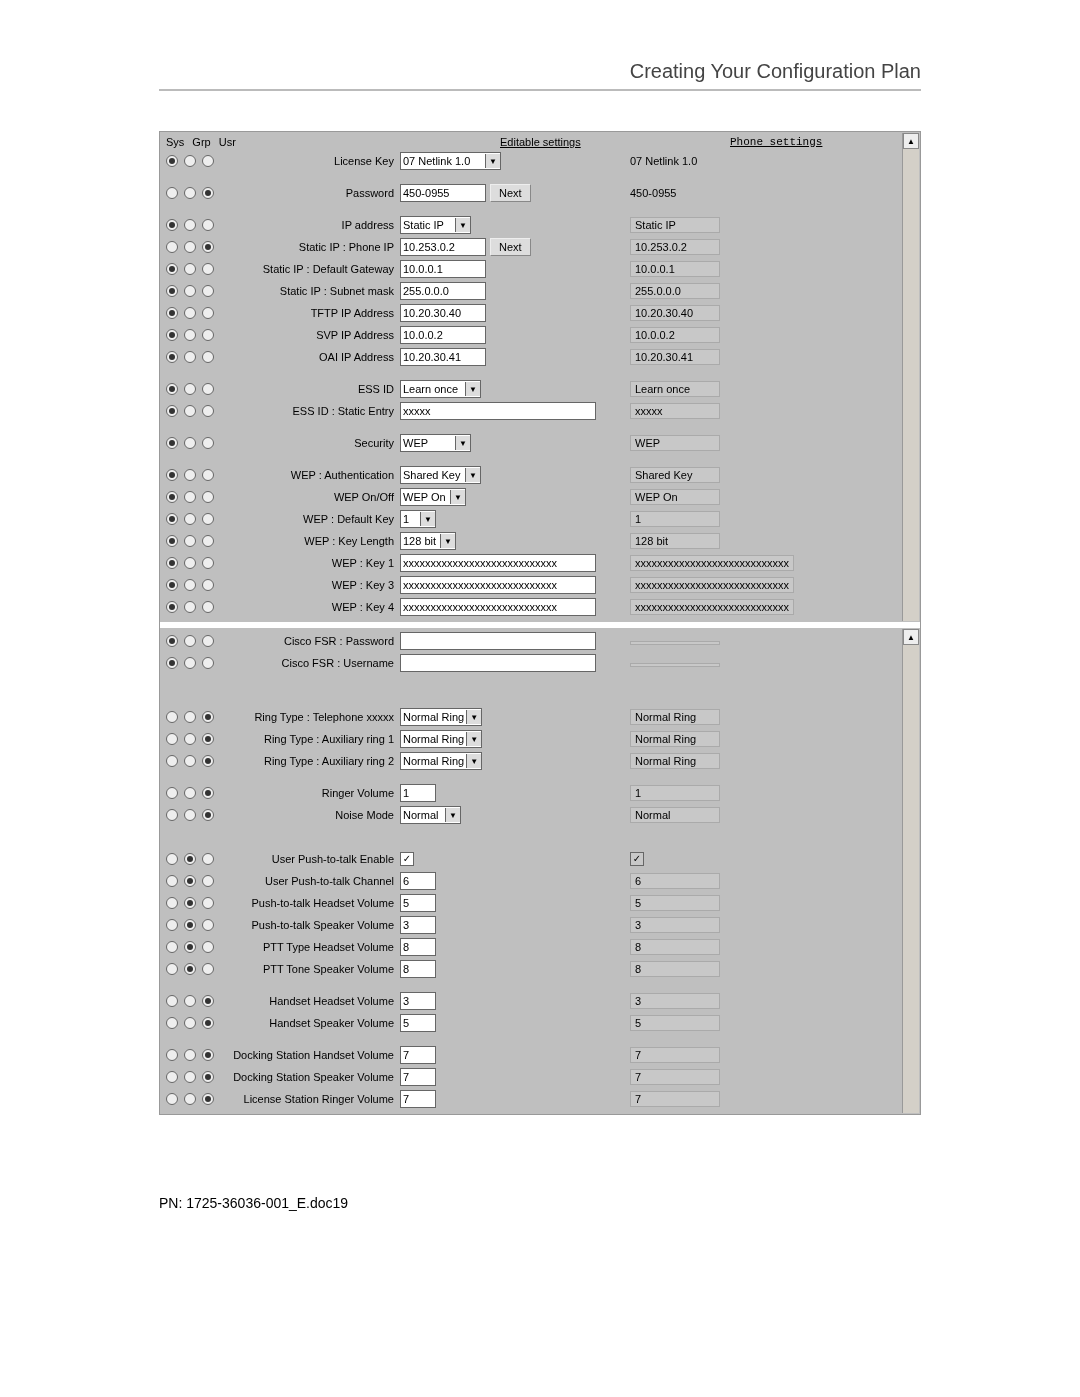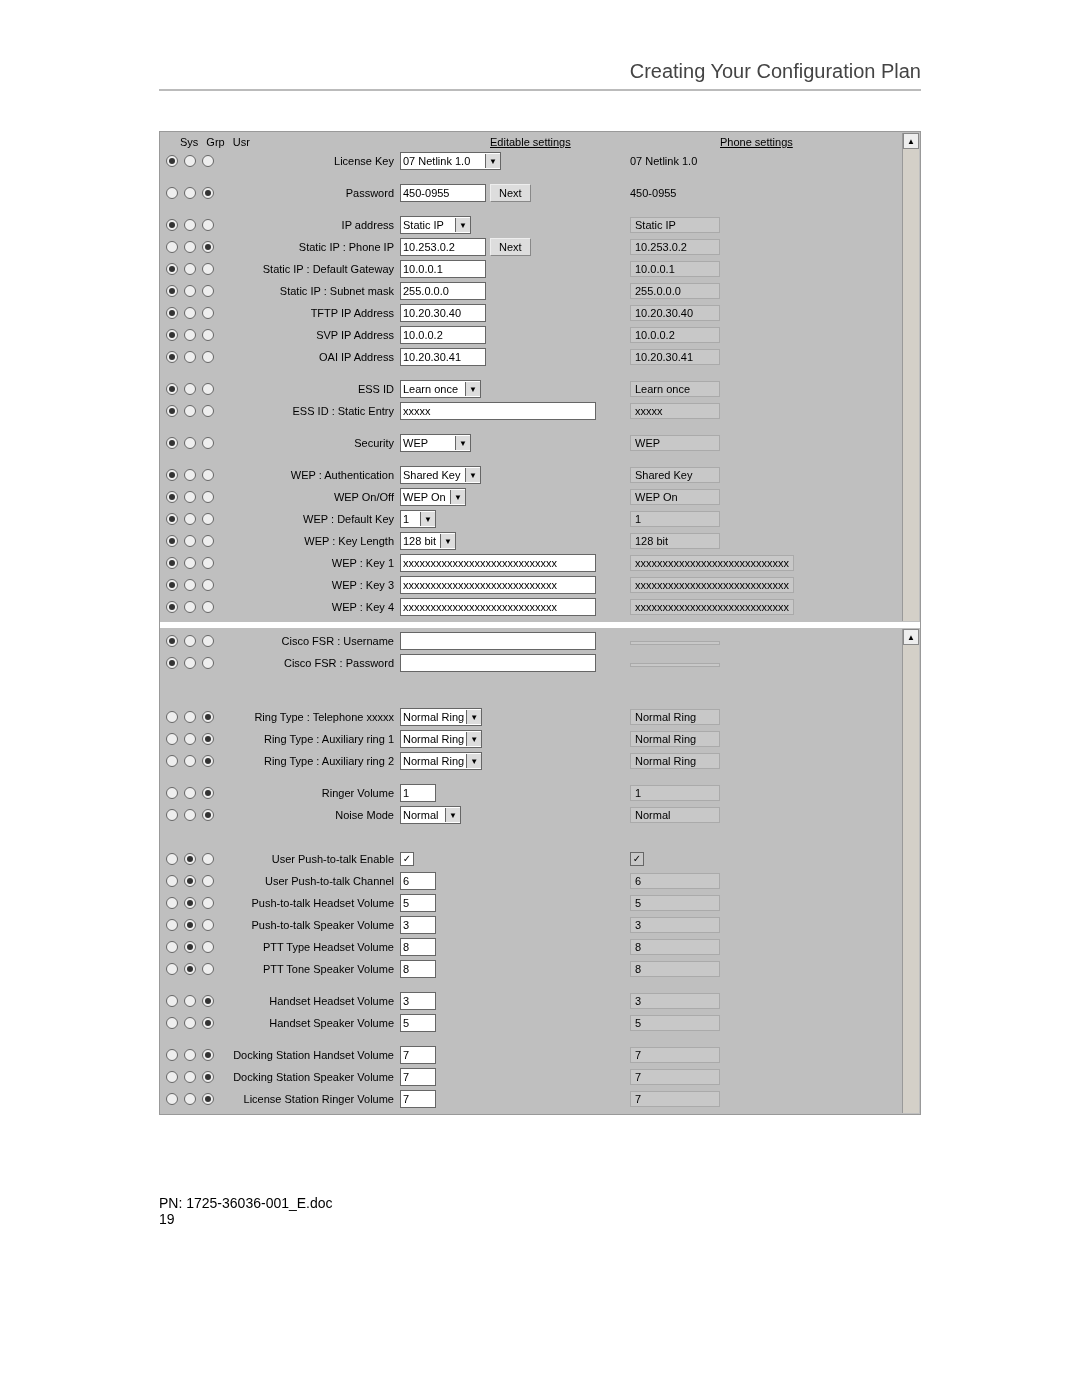--- a/index.html
+++ b/index.html
@@ -36,33 +36,35 @@
     height: 6px;
     background: #fff;
   }
   .col-headers {
     display: flex;
     font-size: 11px;
     padding: 2px 0;
   }
   .col-sysgrpusr {
     width: 60px;
-    padding-left: 20px;
+    padding-left: 6px;
     display: flex;
     gap: 8px;
   }
   .col-label-area {
     width: 250px;
   }
   .col-editable-header {
     width: 230px;
     text-decoration: underline;
+    margin-left: 24px;
   }
   .col-phone-header {
     text-decoration: underline;
+    font-family: Liberation Mono, monospace;
   }
   .row {
     display: flex;
     align-items: center;
     font-size: 11px;
     min-height: 20px;
     padding: 1px 0;
   }
   .radios {
     width: 60px;
@@ -183,21 +185,20 @@
     align-items: center;
     justify-content: center;
   }
   .spacer-row { height: 10px; }
   .footer {
     display: flex;
     justify-content: flex-start;
     margin-top: 80px;
     font-size: 14px;
     font-family: "Trebuchet MS", Arial, sans-serif;
-    flex-direction: column;
   }
 </style>
 </head>
 <body>
 
 <div class="page">
   <div class="header-title">Creating Your Configuration Plan</div>
 
   <div class="screenshot">
     <div class="panel" id="panel1" style="position:relative; padding-right:18px;">
@@ -481,33 +482,33 @@
       <div class="scrollbar">
         <div class="arrow">▲</div>
       </div>
       <div id="rows2">
           <div class="row">
             <div class="radios">
               <span class="radio selected"></span>
               <span class="radio"></span>
               <span class="radio"></span>
             </div>
+            <div class="label">Cisco FSR : Password</div>
+            <div class="editable">
+              <input class="textinput w180" value="" style="">
+            </div>
+            <div class="phone-col"><span class="phone-box"></span></div>
+          </div>
+          <div class="row">
+            <div class="radios">
+              <span class="radio selected"></span>
+              <span class="radio"></span>
+              <span class="radio"></span>
+            </div>
             <div class="label">Cisco FSR : Username</div>
-            <div class="editable">
-              <input class="textinput w180" value="" style="">
-            </div>
-            <div class="phone-col"><span class="phone-box"></span></div>
-          </div>
-          <div class="row">
-            <div class="radios">
-              <span class="radio selected"></span>
-              <span class="radio"></span>
-              <span class="radio"></span>
-            </div>
-            <div class="label">Cisco FSR : Password</div>
             <div class="editable">
               <input class="textinput w180" value="" style="">
             </div>
             <div class="phone-col"><span class="phone-box"></span></div>
           </div>
           <div class="spacer-row" style="height: 22px;"></div>
           <div class="spacer-row"></div>
           <div class="row">
             <div class="radios">
               <span class="radio"></span>

